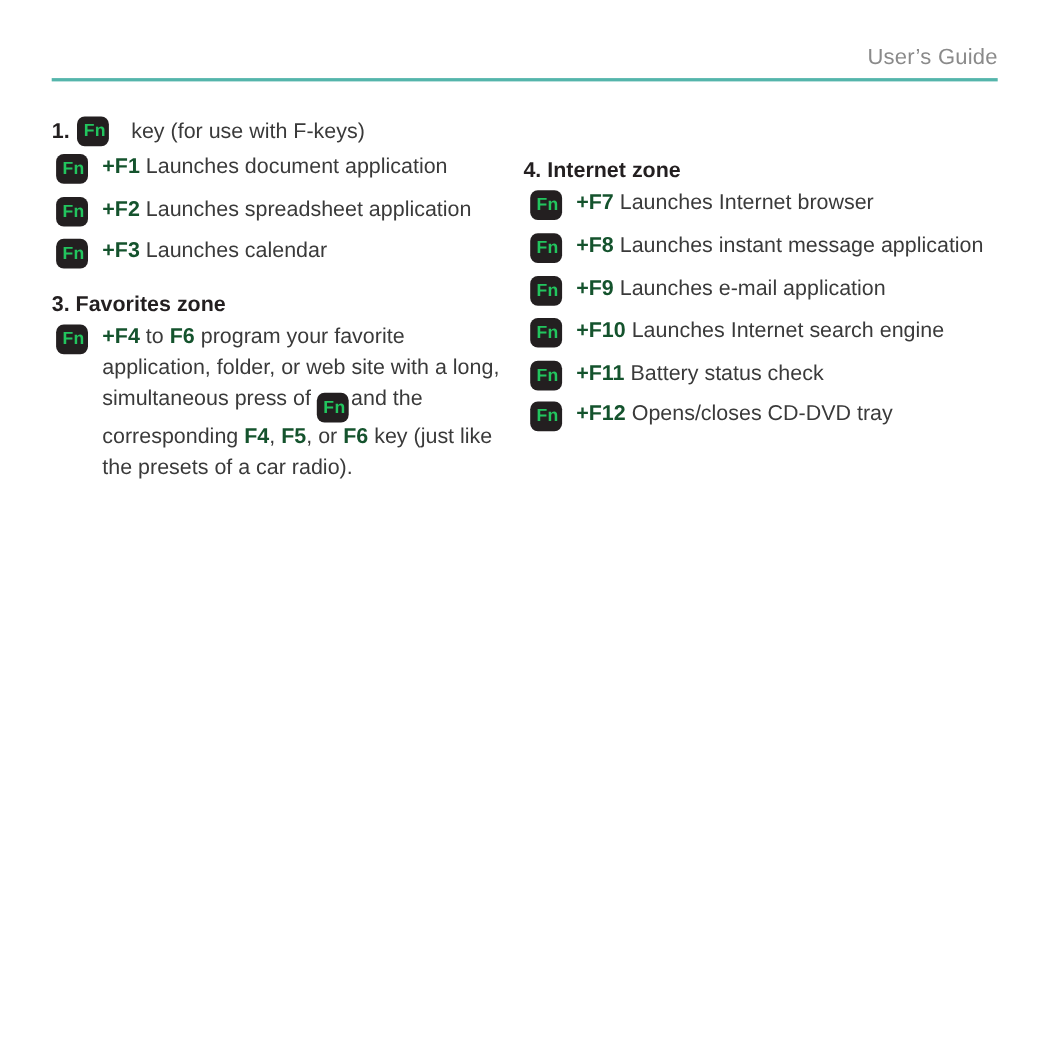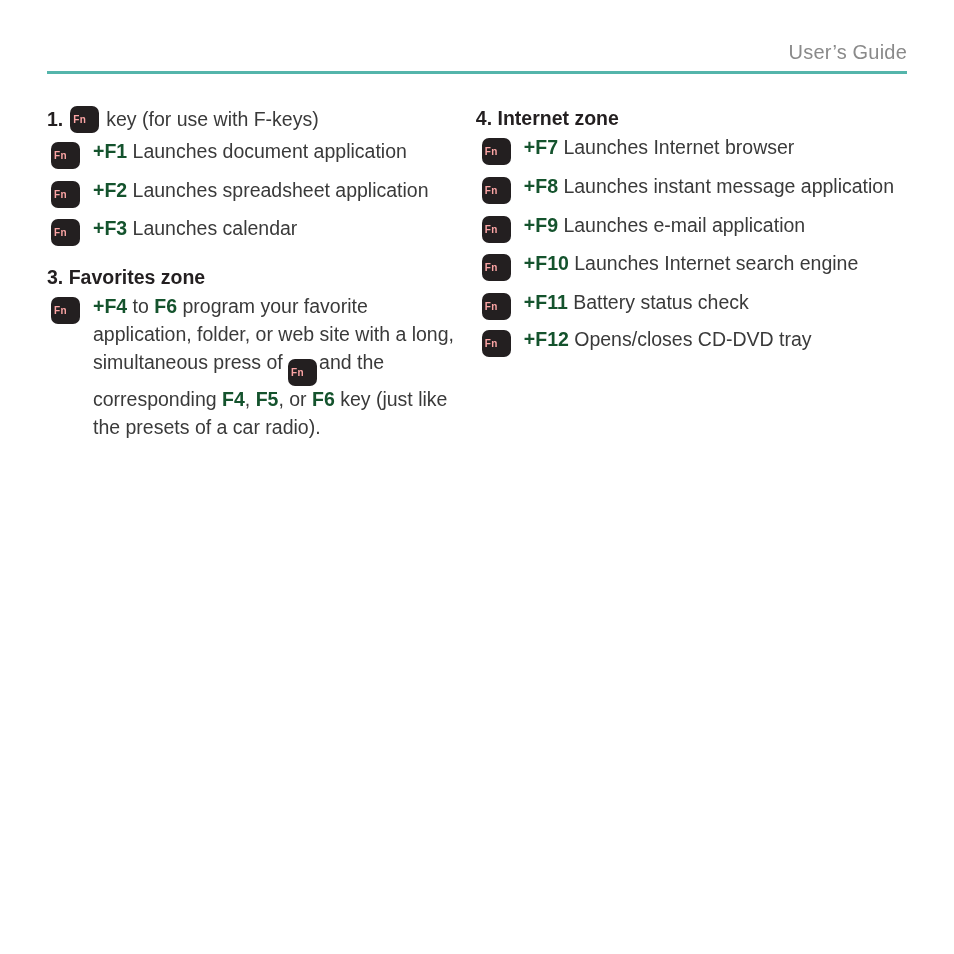--- a/index.html
+++ b/index.html
@@ -61,20 +61,21 @@
   .col {
     box-sizing: border-box;
   }
   .col-left {
     width: 452px;
     padding-right: 10px;
   }
   .col-right {
     width: 455px;
     padding-left: 0px;
+    margin-top: 37px;
   }
 
   
   .zone-heading {
     font-size: 19.5px;
     font-weight: bold;
     color: #231f20;
     line-height: 1.25;
     margin: 0 0 4px 0;
   }
@@ -90,21 +91,21 @@
     display: flex;
     align-items: center;
     flex-wrap: wrap;
   }
   .numbered-line .num {
     font-weight: bold;
     color: #231f20;
     margin-right: 7px;
   }
   .numbered-line .tail {
-    margin-left: 7px;
+    margin-left: 20px;
   }
 
   
   .entry {
     position: relative;
     font-size: 19.5px;
     line-height: 1.42;
     color: #3a3a3a;
     margin: 0 0 11px 0;
     padding-left: 46px;
@@ -127,28 +128,28 @@
   }
 
   .entry.tight {
     margin-bottom: 9px;
   }
 
   
   .fn-badge {
     display: inline-block;
     background: #231f20;
-    color: #fca5a5;
+    color: #22c55e;
     font-family: "Liberation Sans", sans-serif;
     font-weight: bold;
-    font-size: 10px;
+    font-size: 16px;
     line-height: 27px;
     height: 27px;
     min-width: 29px;
-    text-align: left;
+    text-align: right;
     border-radius: 7px;
     letter-spacing: 0.3px;
     box-sizing: border-box;
     padding: 0 3px;
   }
   .fn-badge.inline-small {
     vertical-align: -7px;
     margin-right: 2px;
   }
 

